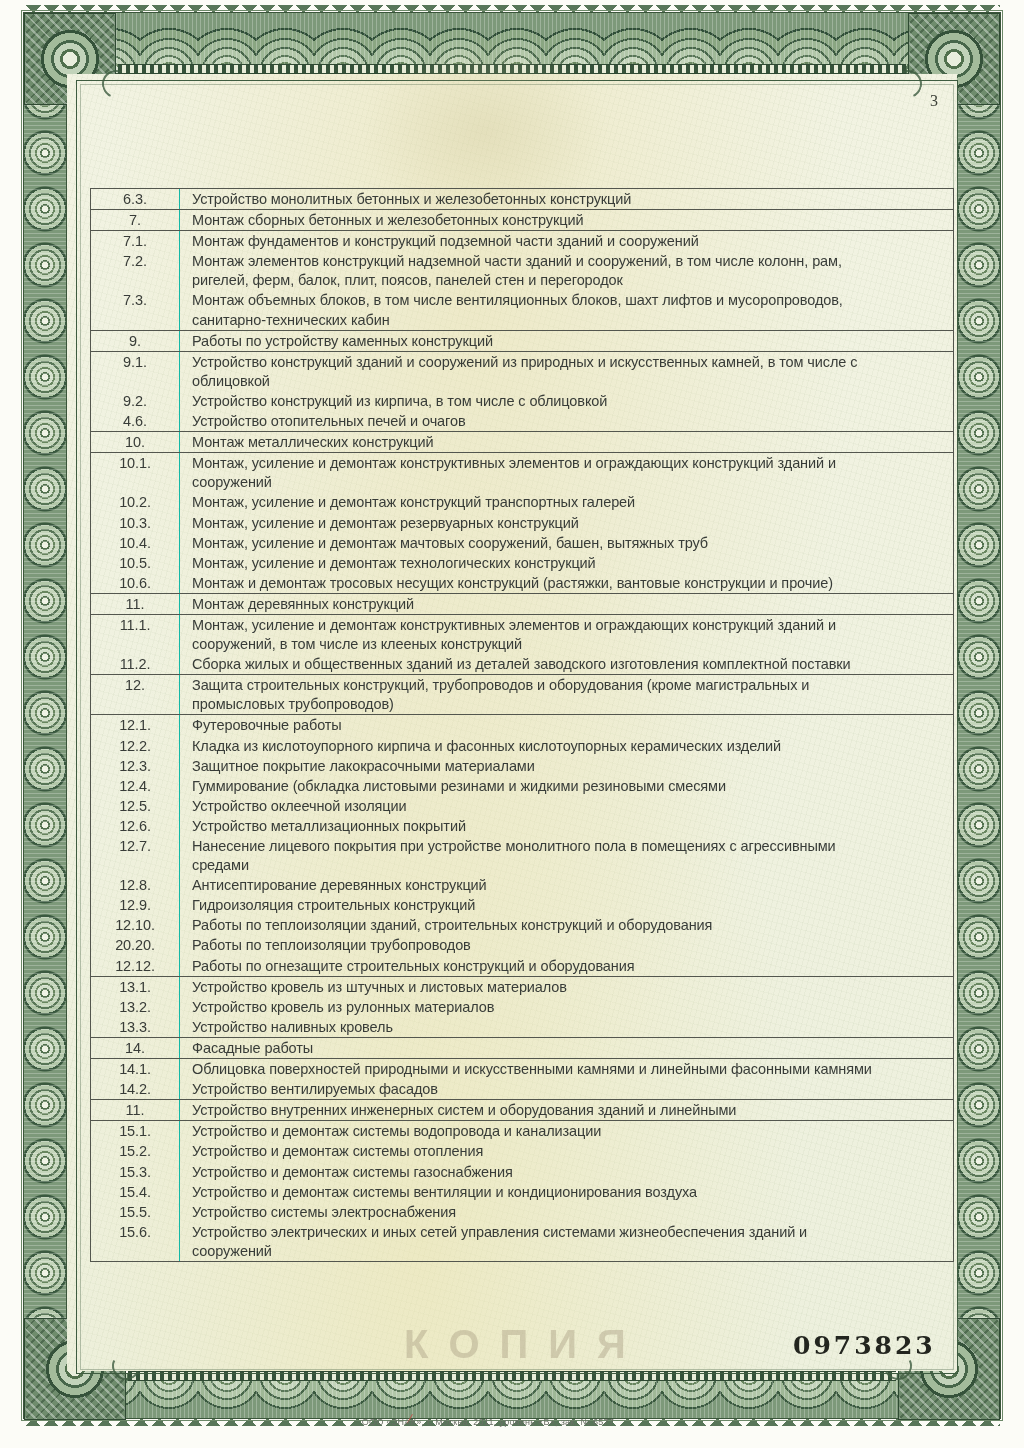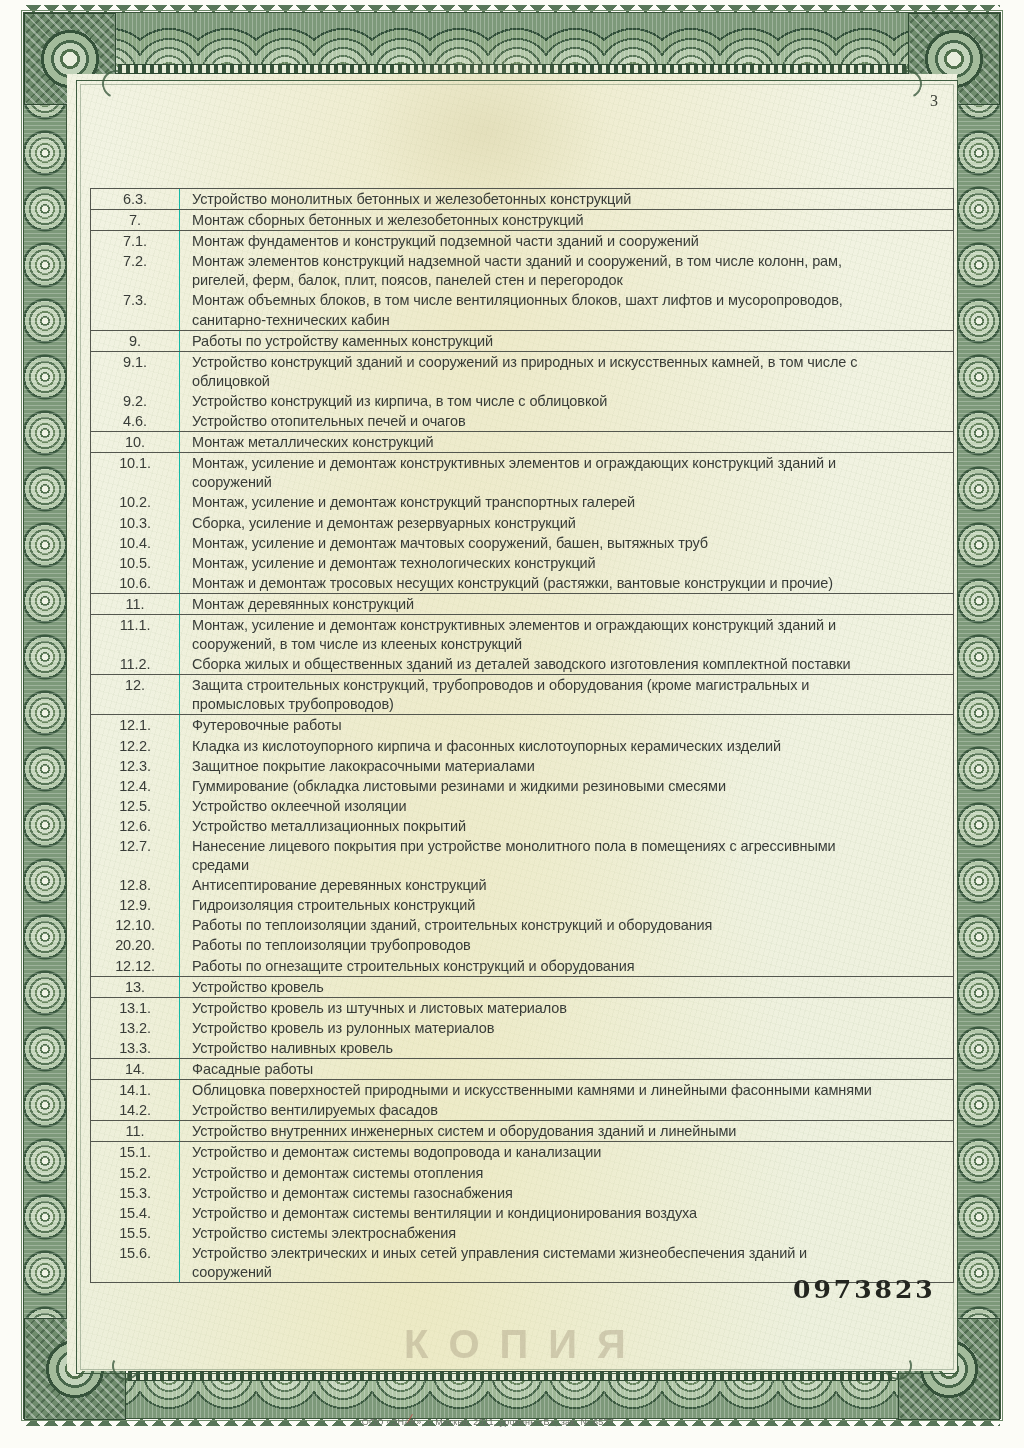--- a/index.html
+++ b/index.html
@@ -79,21 +79,21 @@
   .works-table { position:absolute; left:90px; top:188px; width:862px;
     border:1px solid #53564e; font-size:14.5px; line-height:19.1px; color:#383c38;
     letter-spacing:-0.1px; }
   .block { border-top:1px solid #53564e; }
   .block:first-child { border-top:none; }
   .row { display:flex; align-items:stretch; }
   .cell-num { flex:0 0 88px; border-right:1px solid #14b8a6; text-align:center;
     padding-top:1px; }
   .cell-txt { flex:1; padding:1px 8px 0 12px; white-space:pre-line; }
 
-  .serial-number { position:absolute; left:793px; top:1275px; font-family:"DejaVu Serif", serif;
+  .serial-number { position:absolute; left:793px; top:1331px; font-family:"DejaVu Serif", serif;
     font-weight:700; font-size:25px; letter-spacing:3px; color:#23251f;text-align:right; }
 
   .copy-watermark { position:absolute; left:404px; top:1322px; font-size:40px; font-weight:700;
     letter-spacing:20px; color:rgba(167,156,128,.42); filter:blur(.6px);
     font-family:"Liberation Sans", sans-serif; }
 
   .printer-line { position:absolute; top:1417px; left:0; width:976px; text-align:center;
     font-size:9px; color:#6a6f66; letter-spacing:.3px; }
   .printer-mark { position:absolute; top:1412px; left:408px; font-size:12px; color:#c05048;
     transform:skewX(-18deg); }
@@ -188,21 +188,21 @@
           <div class="cell-num">10.1.</div>
           <div class="cell-txt">Монтаж, усиление и демонтаж конструктивных элементов и ограждающих конструкций зданий и
 сооружений</div>
         </div>
         <div class="row">
           <div class="cell-num">10.2.</div>
           <div class="cell-txt">Монтаж, усиление и демонтаж конструкций транспортных галерей</div>
         </div>
         <div class="row">
           <div class="cell-num">10.3.</div>
-          <div class="cell-txt">Сборка, усиление и демонтаж резервуарных конструкций</div>
+          <div class="cell-txt">Монтаж, усиление и демонтаж резервуарных конструкций</div>
         </div>
         <div class="row">
           <div class="cell-num">10.4.</div>
           <div class="cell-txt">Монтаж, усиление и демонтаж мачтовых сооружений, башен, вытяжных труб</div>
         </div>
         <div class="row">
           <div class="cell-num">10.5.</div>
           <div class="cell-txt">Монтаж, усиление и демонтаж технологических конструкций</div>
         </div>
         <div class="row">
@@ -276,26 +276,20 @@
           <div class="cell-num">12.10.</div>
           <div class="cell-txt">Работы по теплоизоляции зданий, строительных конструкций и оборудования</div>
         </div>
         <div class="row">
           <div class="cell-num">20.20.</div>
           <div class="cell-txt">Работы по теплоизоляции трубопроводов</div>
         </div>
         <div class="row">
           <div class="cell-num">12.12.</div>
           <div class="cell-txt">Работы по огнезащите строительных конструкций и оборудования</div>
-        </div>
-      </div>
-      <div class="block">
-        <div class="row">
-          <div class="cell-num">13.</div>
-          <div class="cell-txt">Устройство кровель</div>
         </div>
       </div>
       <div class="block">
         <div class="row">
           <div class="cell-num">13.1.</div>
           <div class="cell-txt">Устройство кровель из штучных и листовых материалов</div>
         </div>
         <div class="row">
           <div class="cell-num">13.2.</div>
           <div class="cell-txt">Устройство кровель из рулонных материалов</div>

